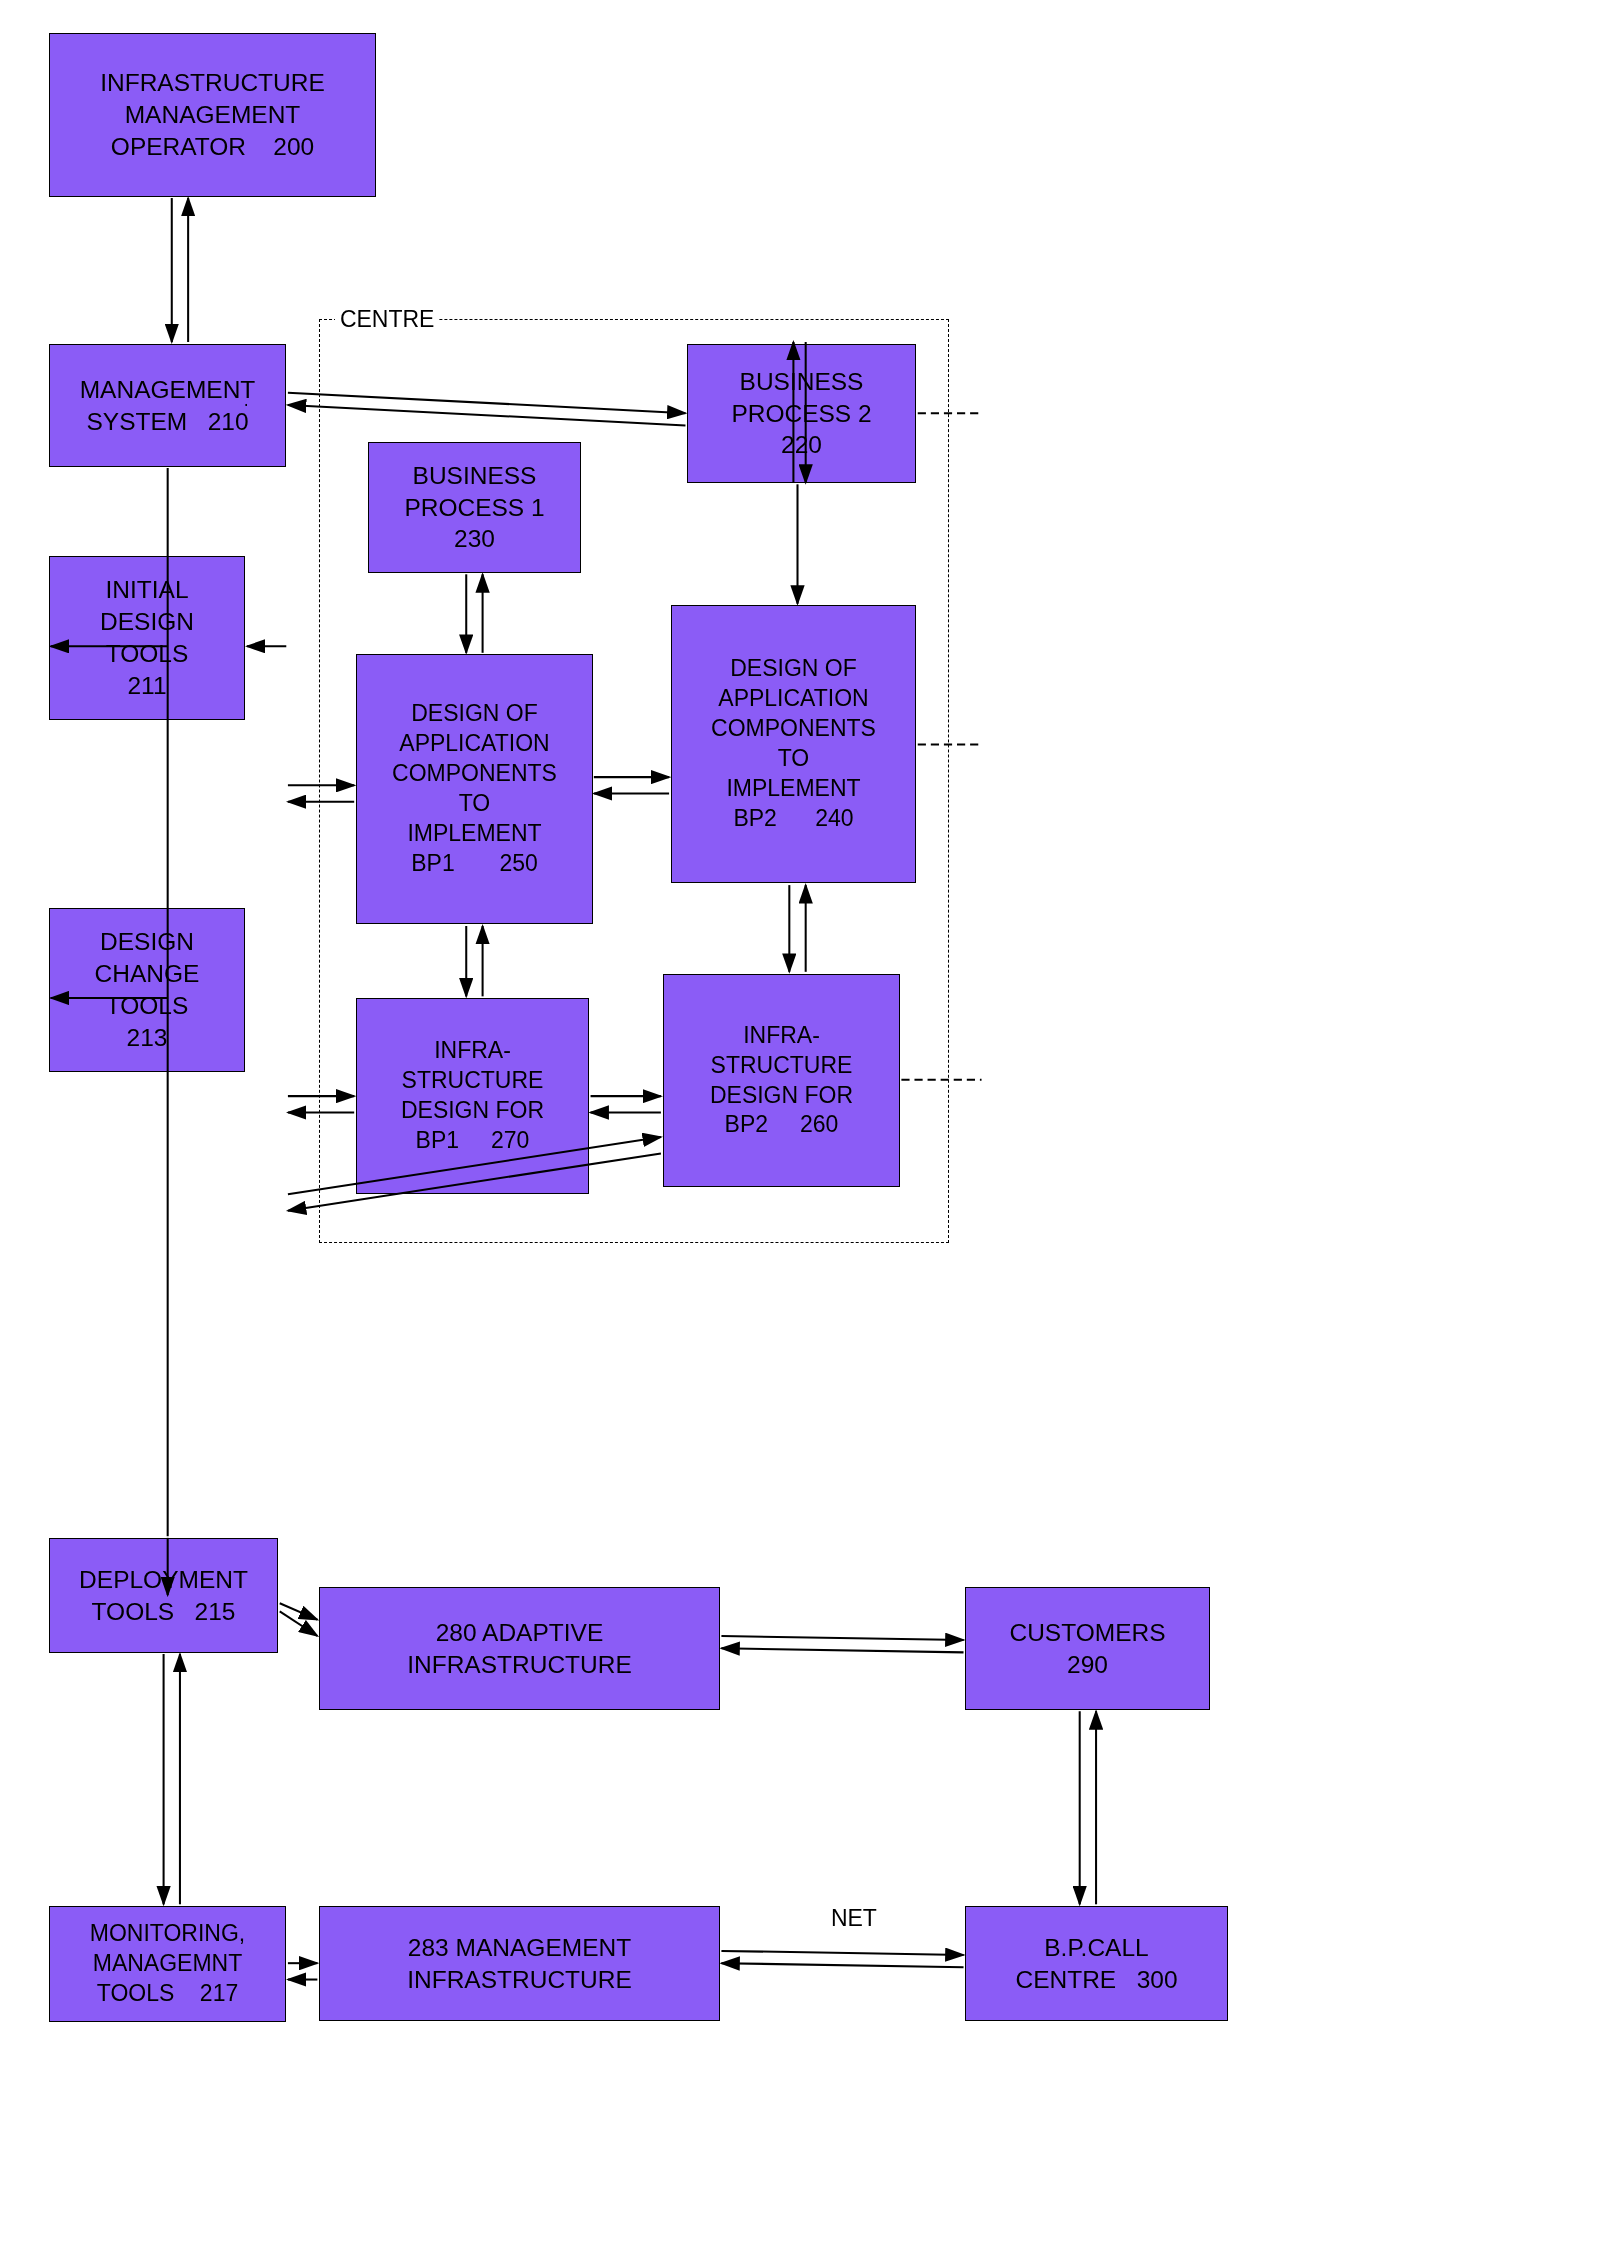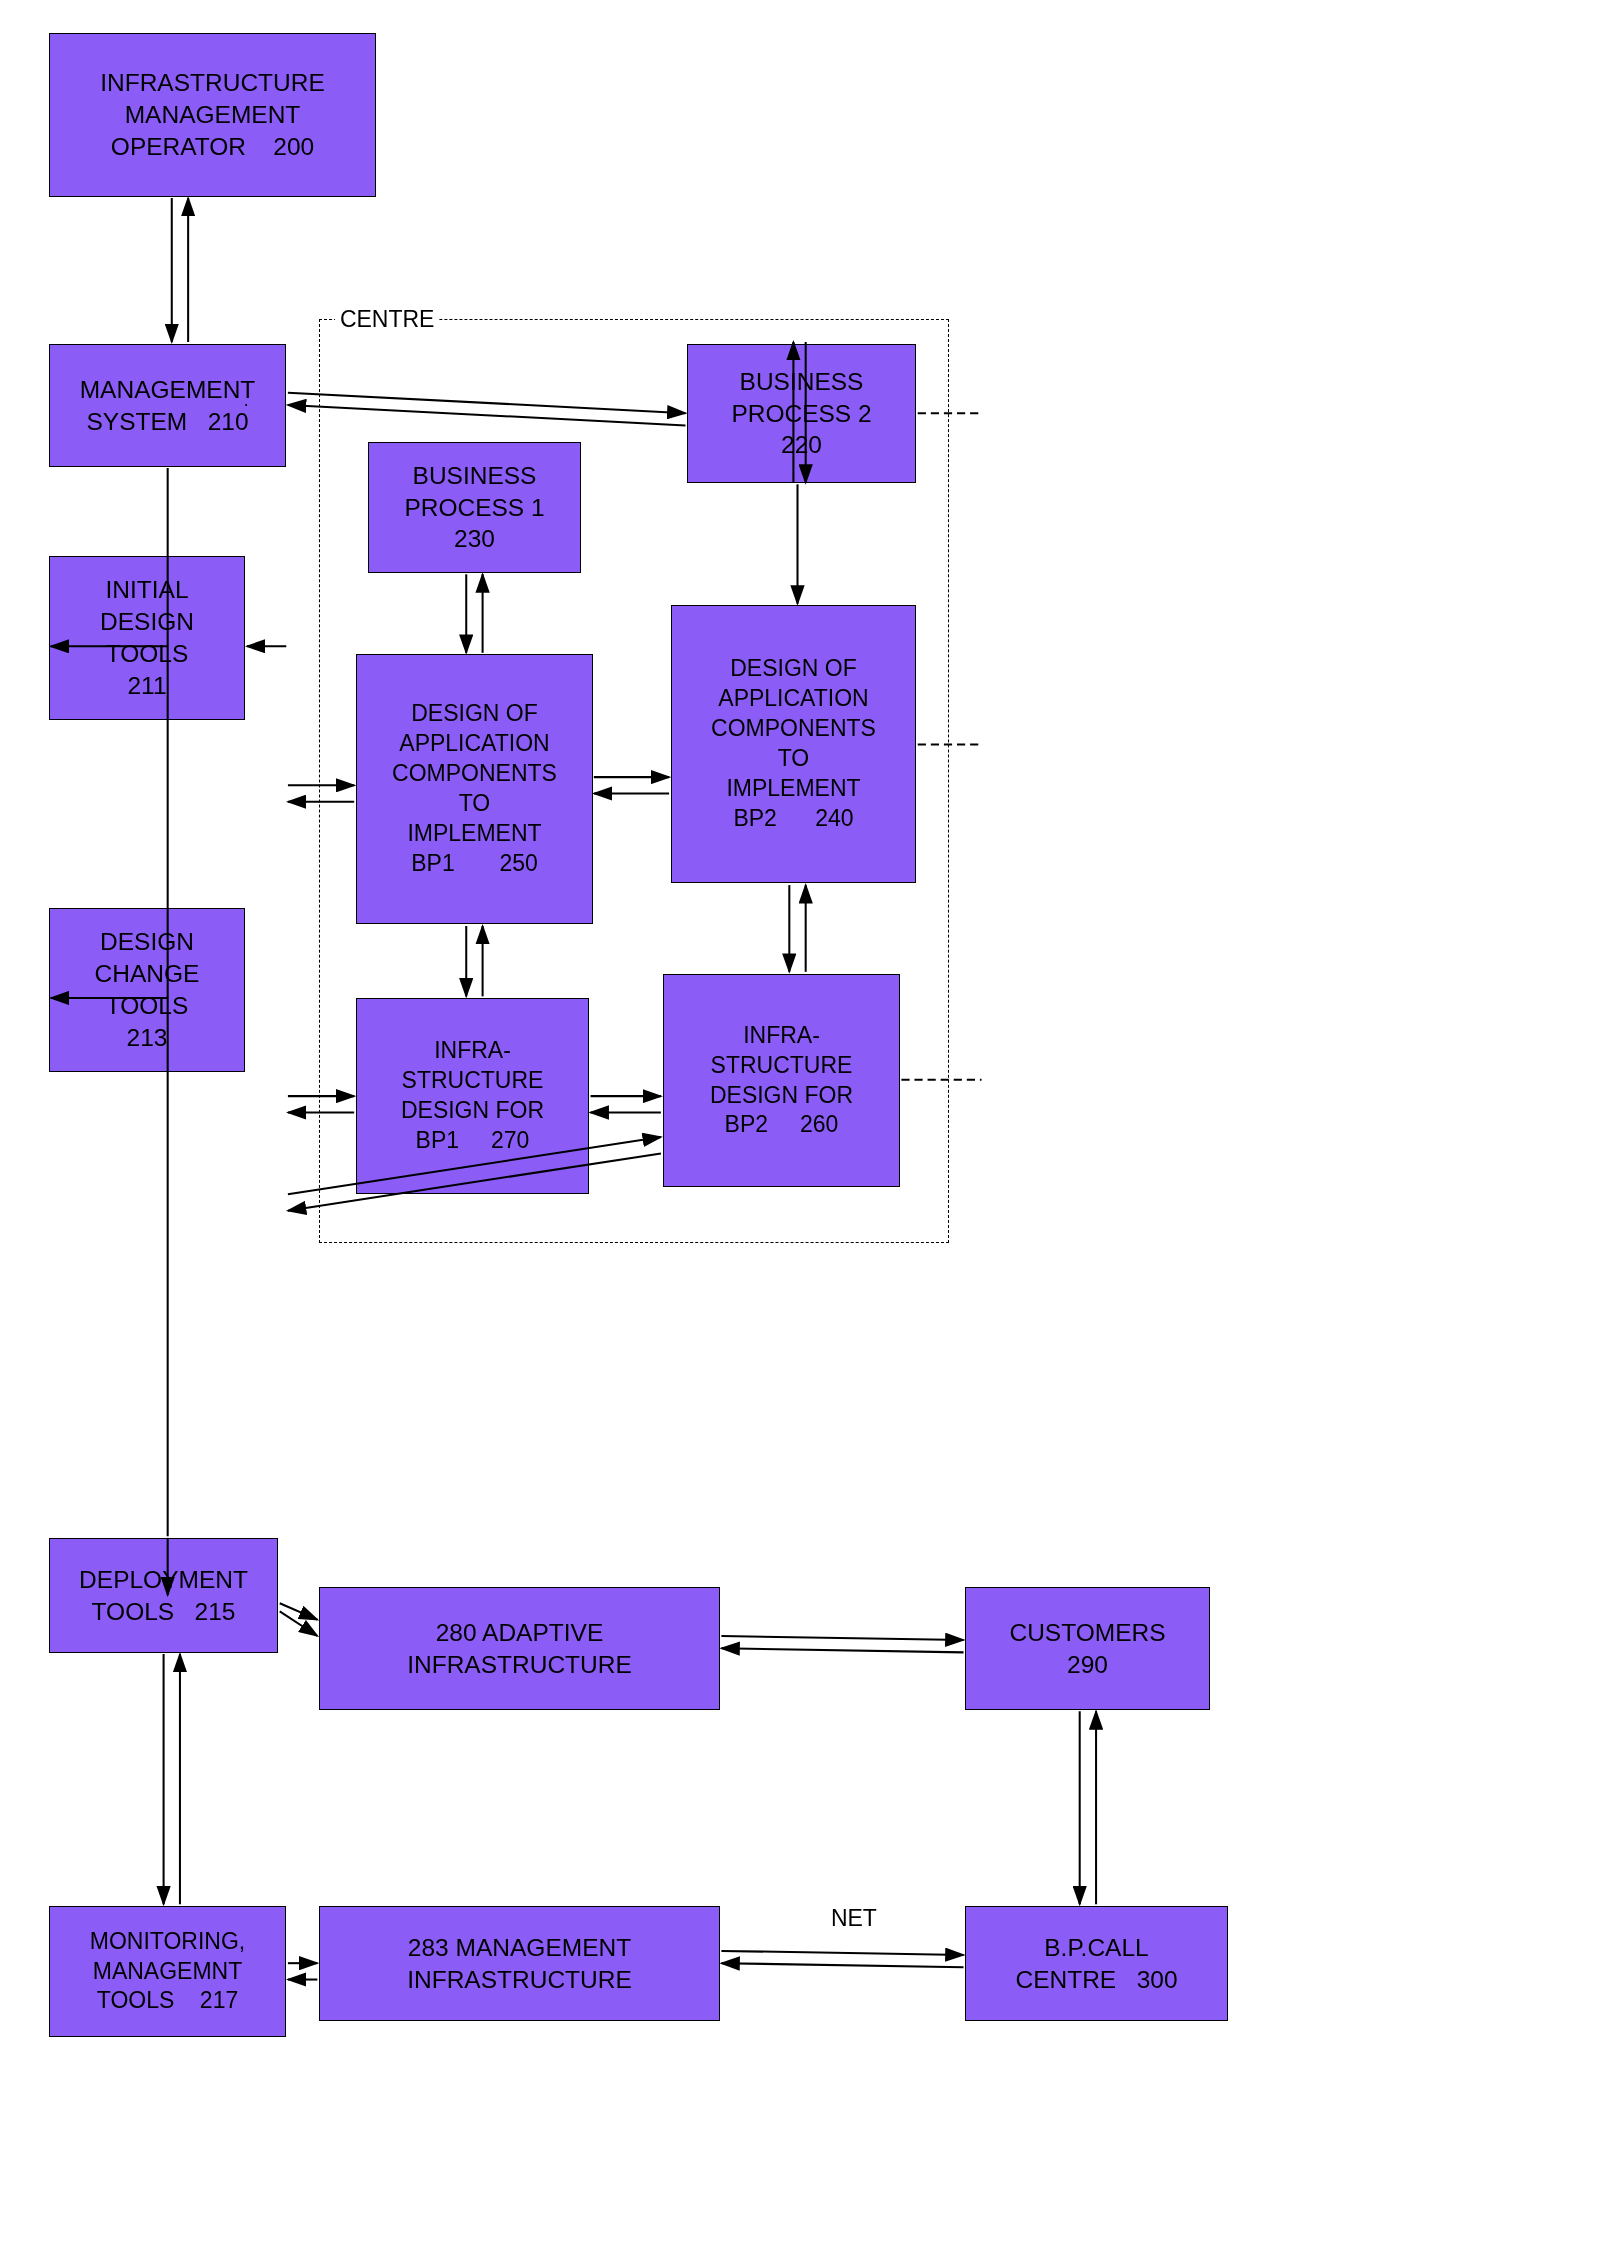--- a/index.html
+++ b/index.html
@@ -67,21 +67,21 @@
 </div>
 
 <div class="box" style="left:49px; top:908px; width:196px; height:164px; font-size:24.5px;">
   DESIGN<br>CHANGE<br>TOOLS<br>213
 </div>
 
 <div class="box" style="left:49px; top:1538px; width:229px; height:115px; font-size:24.5px;">
   DEPLOYMENT<br>TOOLS &nbsp; 215
 </div>
 
-<div class="box" style="left:49px; top:1906px; width:237px; height:131px; font-size:23px;">
+<div class="box" style="left:49px; top:1906px; width:237px; height:116px; font-size:23px;">
   MONITORING,<br>MANAGEMNT<br>TOOLS &nbsp;&nbsp; 217
 </div>
 
 <div class="box" style="left:687px; top:344px; width:229px; height:139px; font-size:24.5px;">
   BUSINESS<br>PROCESS 2<br>220
 </div>
 
 <div class="box" style="left:368px; top:442px; width:213px; height:131px; font-size:24.5px;">
   BUSINESS<br>PROCESS 1<br>230
 </div>

